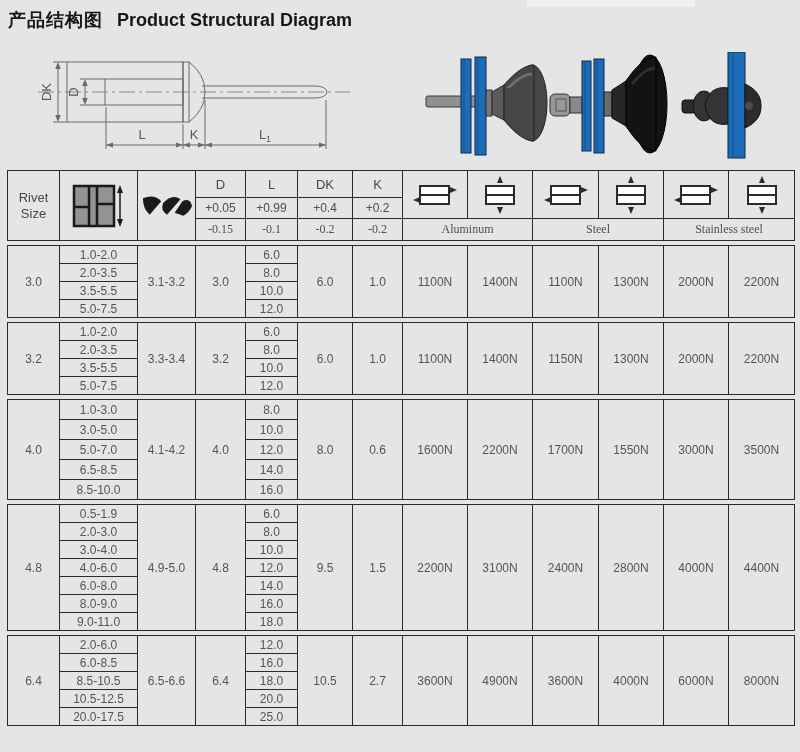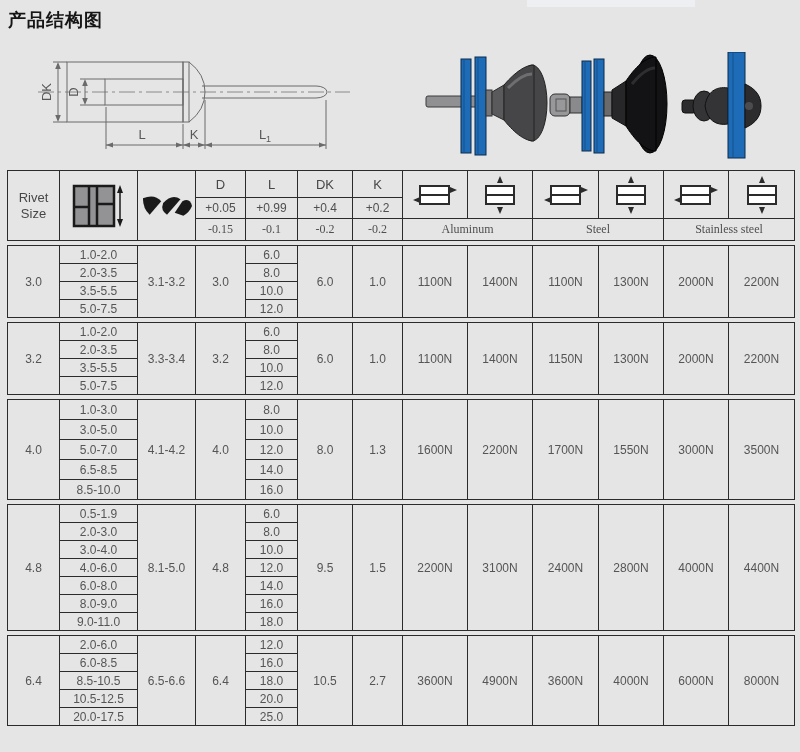--- a/index.html
+++ b/index.html
@@ -28,20 +28,21 @@
 </style>
 </head>
 <body>
 
 <div class="page">
 
   <div class="scan-band"></div>
 
   <div class="titlebar">
     <span class="title-zh">产品结构图</span>
+    <span class="title-en">Product Structural Diagram</span>
   </div>
 
   <svg class="rivet-svg" width="340" height="118" viewBox="0 0 340 118">
     <g stroke="#6b6b6b" fill="none" stroke-width="1">
       <line x1="20" y1="44" x2="332" y2="44" stroke-dasharray="16 4 3 4" stroke="#8a8a8a"></line>
       <rect x="49" y="14" width="116" height="60"></rect>
       <rect x="87" y="31" width="78" height="26"></rect>
       <rect x="165" y="14" width="6" height="60"></rect>
       <path d="M171,14 Q187,26 187,44 Q187,62 171,74"></path>
       <line x1="184" y1="38" x2="298" y2="38"></line>
@@ -342,21 +343,21 @@
             <col style="width: 66px;">
           </colgroup>
           <tbody>
             <tr style="height: 20px;">
               <td rowspan="5">4.0</td>
               <td class="cell-grip-range">1.0-3.0</td>
               <td rowspan="5">4.1-4.2</td>
               <td rowspan="5">4.0</td>
               <td>8.0</td>
               <td rowspan="5">8.0</td>
-              <td rowspan="5">1.3</td>
+              <td rowspan="5">0.6</td>
               <td rowspan="5">1600N</td>
               <td rowspan="5">2200N</td>
               <td rowspan="5">1700N</td>
               <td rowspan="5">1550N</td>
               <td rowspan="5">3000N</td>
               <td rowspan="5">3500N</td>
             </tr>
             <tr style="height: 20px;">
               <td class="cell-grip-range">3.0-5.0</td>
               <td>10.0</td>
@@ -388,21 +389,21 @@
             <col style="width: 65px;">
             <col style="width: 66px;">
             <col style="width: 65px;">
             <col style="width: 65px;">
             <col style="width: 66px;">
           </colgroup>
           <tbody>
             <tr style="height: 18px;">
               <td rowspan="7">4.8</td>
               <td class="cell-grip-range">0.5-1.9</td>
-              <td rowspan="7">8.1-5.0</td>
+              <td rowspan="7">4.9-5.0</td>
               <td rowspan="7">4.8</td>
               <td>6.0</td>
               <td rowspan="7">9.5</td>
               <td rowspan="7">1.5</td>
               <td rowspan="7">2200N</td>
               <td rowspan="7">3100N</td>
               <td rowspan="7">2400N</td>
               <td rowspan="7">2800N</td>
               <td rowspan="7">4000N</td>
               <td rowspan="7">4400N</td>

